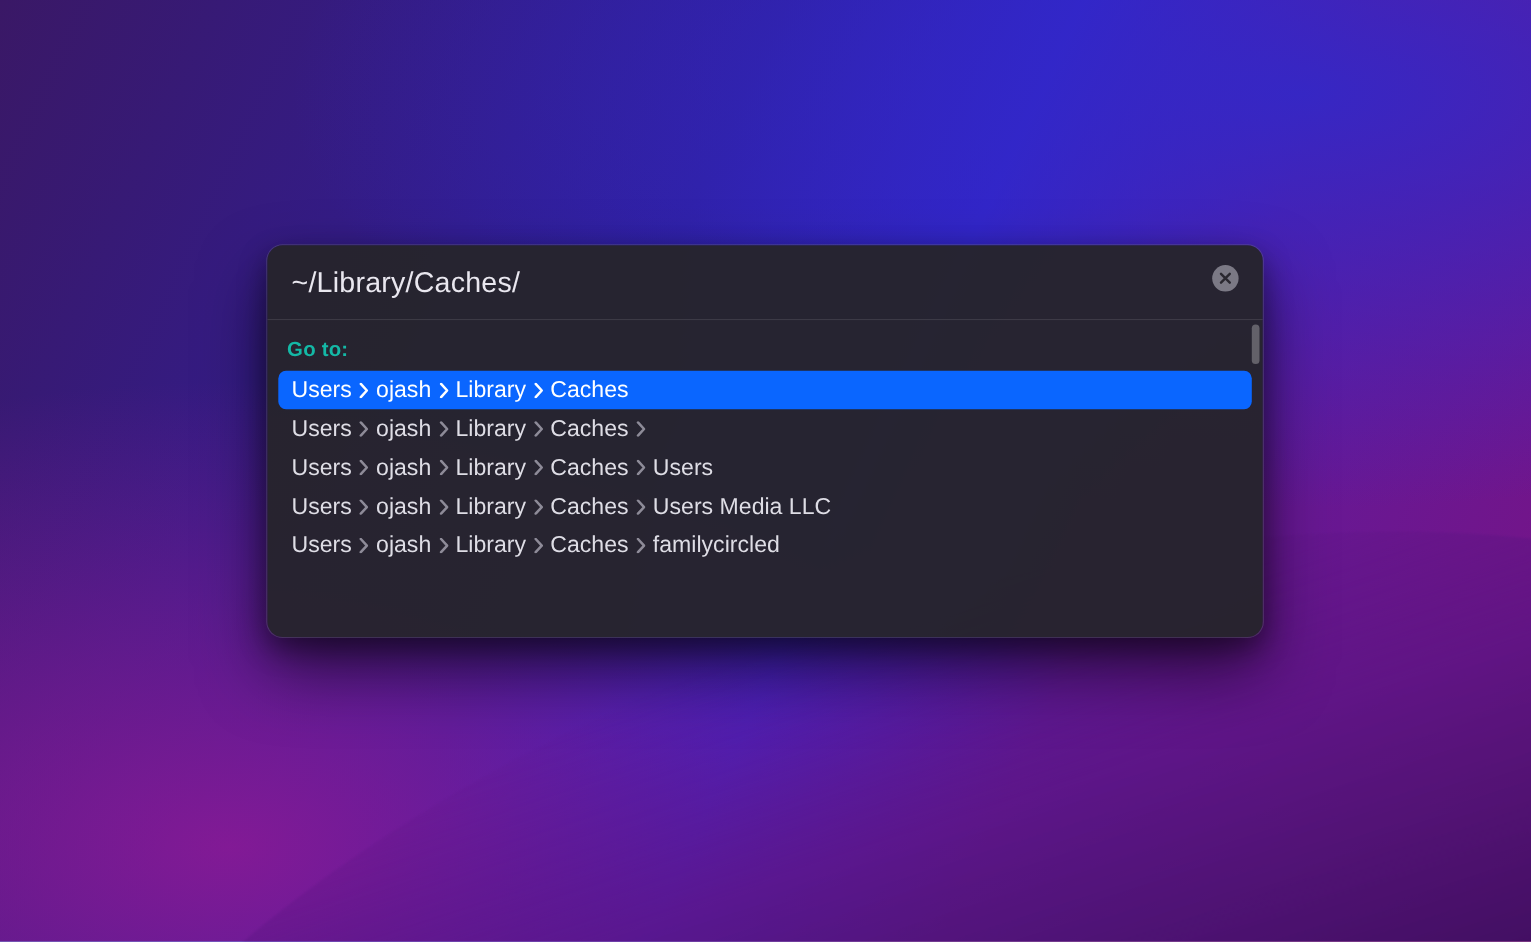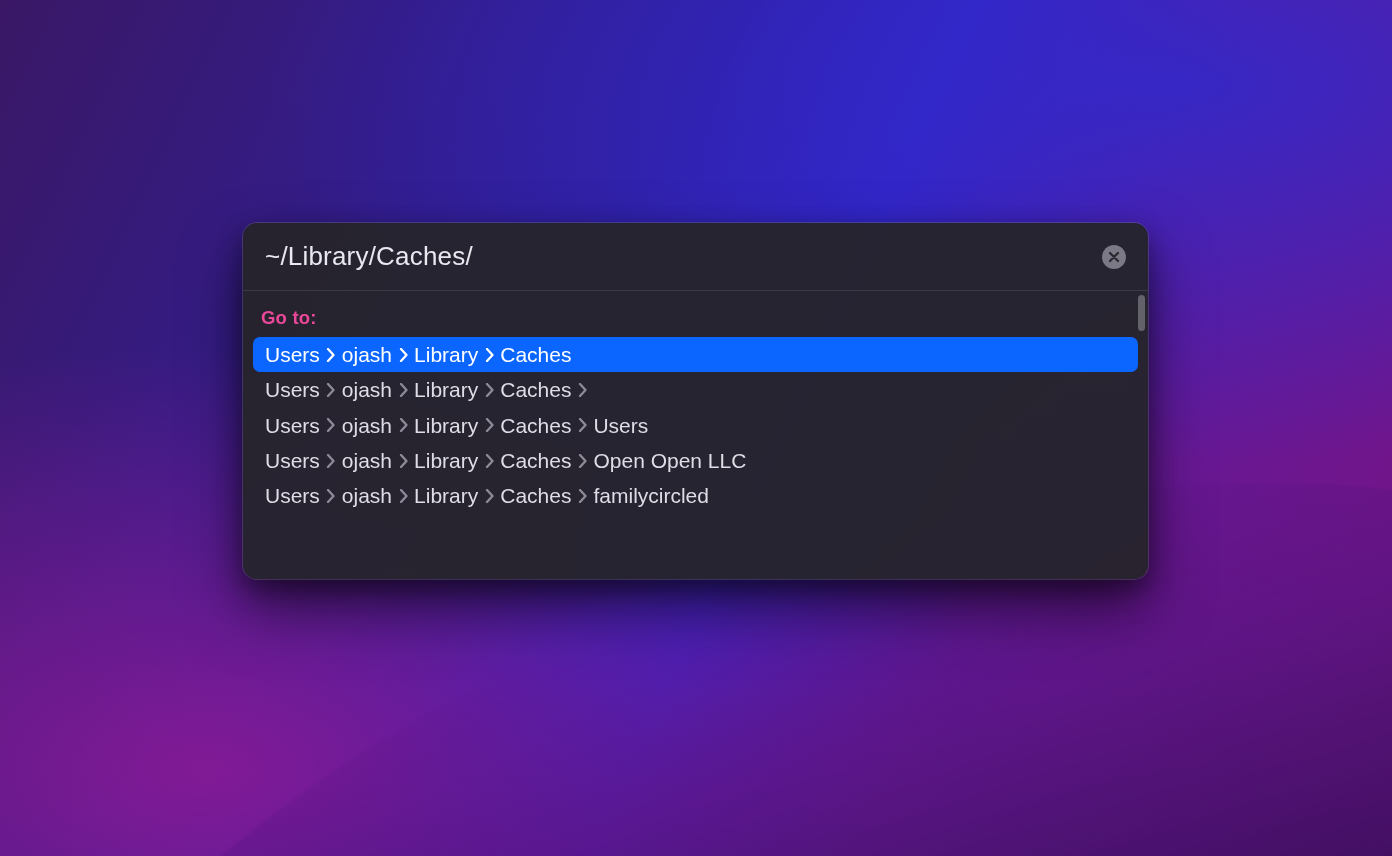--- a/index.html
+++ b/index.html
@@ -51,21 +51,21 @@
         0 0 0 1px rgba(120, 120, 140, 0.35),
         0 30px 60px rgba(0, 0, 0, 0.55),
         0 10px 25px rgba(0, 0, 0, 0.4);
       overflow: hidden;
       display: flex;
       flex-direction: column;
     }
 
     .input-row {
       display: flex;
-      align-items: center;
+      align-items: flex-start;
       padding: 18px 22px 18px 22px;
       gap: 12px;
     }
 
     .path-input {
       flex: 1;
       background: transparent;
       border: none;
       outline: none;
       color: #e9e7ef;
@@ -99,21 +99,21 @@
     }
 
     .results {
       position: relative;
       padding: 12px 10px 6px 10px;
       overflow: hidden;
       flex: 1;
     }
 
     .section-label {
-      color: #ec4899;
+      color: #14b8a6;
       font-size: 18.5px;
       font-weight: 600;
       padding: 4px 8px 8px 8px;
       letter-spacing: 0.2px;
     }
 
     .result-row {
       display: flex;
       align-items: center;
       flex-wrap: nowrap;
@@ -272,21 +272,21 @@
             <svg viewBox="0 0 9 14">
               <path d="M2 1 L7.5 7 L2 13" stroke="#a09eab" stroke-width="2.3" fill="none" stroke-linecap="round" stroke-linejoin="round"></path>
             </svg>
           </span>
           <span class="crumb">Caches</span>
           <span class="sep">
             <svg viewBox="0 0 9 14">
               <path d="M2 1 L7.5 7 L2 13" stroke="#a09eab" stroke-width="2.3" fill="none" stroke-linecap="round" stroke-linejoin="round"></path>
             </svg>
           </span>
-          <span class="crumb">Open Open LLC</span>
+          <span class="crumb">Users Media LLC</span>
         </div>
         <div class="result-row">
           <span class="crumb">Users</span>
           <span class="sep">
             <svg viewBox="0 0 9 14">
               <path d="M2 1 L7.5 7 L2 13" stroke="#a09eab" stroke-width="2.3" fill="none" stroke-linecap="round" stroke-linejoin="round"></path>
             </svg>
           </span>
           <span class="crumb">ojash</span>
           <span class="sep">

